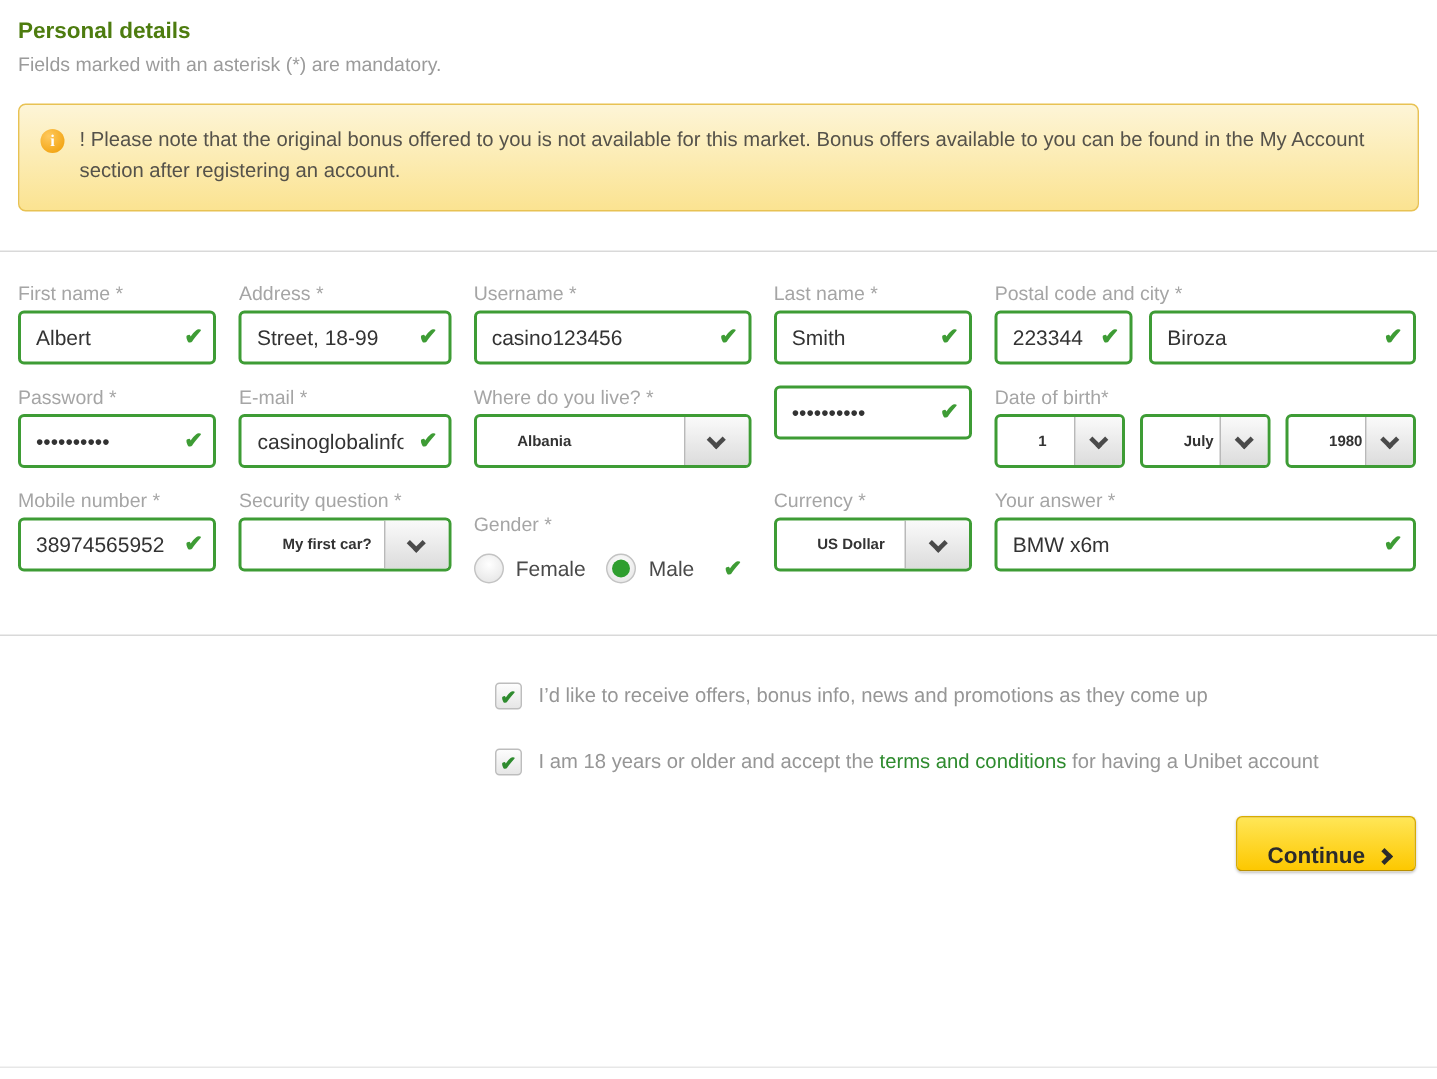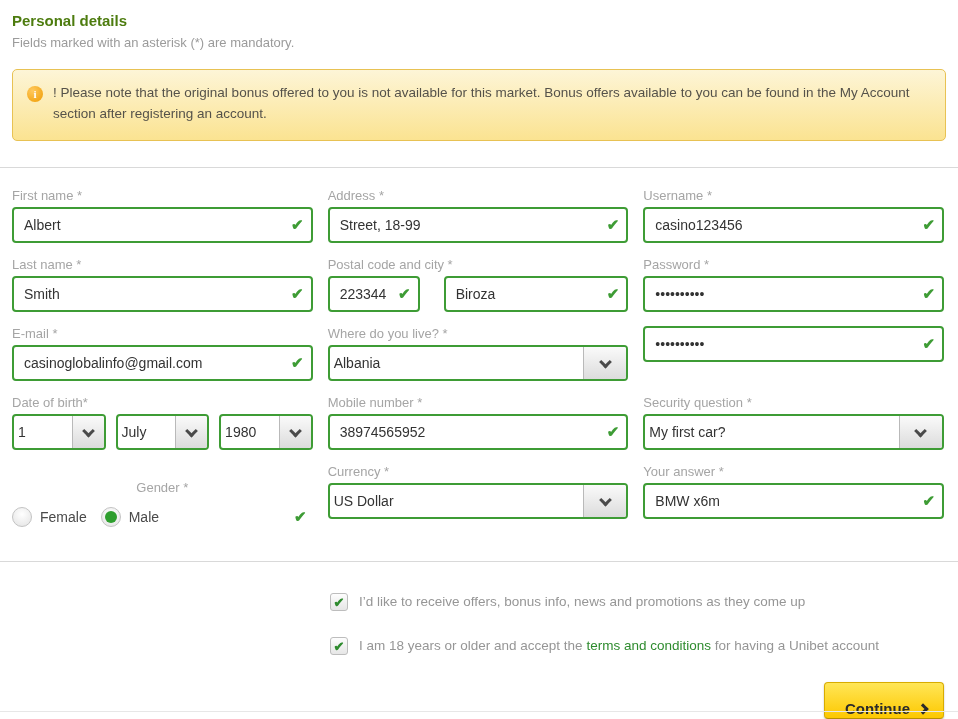--- a/index.html
+++ b/index.html
@@ -31,21 +31,21 @@
     display:flex; align-items:center; justify-content:center; margin-top:3px;
   }
   .notice-txt { font-size:13.5px; line-height:1.55; color:#55524a; padding-right:6px; }
 
   
   .divider { border-top:1px solid #d9d9d9; margin-top:26px; }
   .divider2 { border-top:1px solid #d9d9d9; margin-top:20px; }
 
   
   .formgrid {
-    display:grid; grid-template-columns:1fr 1fr 1fr;
+    display:grid; grid-template-columns:1fr 1fr 1fr 1fr 1fr;
     column-gap:15px; row-gap:0;
     padding:20px 14px 0 12px;
   }
   .field { margin-bottom:14px; }
   .flabel { display:block; font-size:13px; color:#a5a5a5; margin-bottom:4px; }
   .ibox { position:relative; }
   .tinput {
     width:100%; height:36px; border:2px solid #3e9c35; border-radius:4px;
     padding:0 30px 0 10px; font-size:14px; color:#333;
     font-family:"Liberation Sans", sans-serif; background:#fff; outline:none;
@@ -54,41 +54,41 @@
     position:absolute; right:9px; top:50%; transform:translateY(-52%);
     color:#3e9c35; font-size:15px; font-weight:bold; pointer-events:none;
   }
   
   .sbox {
     display:flex; align-items:stretch; height:36px;
     border:2px solid #3e9c35; border-radius:4px; background:#fff;
     overflow:hidden; cursor:pointer;
   }
   .sval {
-    flex:1; display:flex; align-items:center; padding:0 8px 0 4px;
-    font-size:14px; color:#333; white-space:nowrap; overflow:hidden;
+    flex:1; display:flex; align-items:center; padding:0 8px 0 27px;
+    font-size:10px; color:#333; white-space:nowrap; overflow:hidden;font-weight:bold;
   }
   .sbtn {
     flex:0 0 43px; display:flex; align-items:center; justify-content:center;
     background:linear-gradient(#fafafa, #dcdcdc);
     border-left:1px solid #b9b9b9;
   }
   .sbtn-sm { flex-basis:32px; }
   .chev {
     width:9px; height:9px; border-right:3px solid #4a4a4a; border-bottom:3px solid #4a4a4a;
     transform:rotate(45deg) translate(-1px,-1px);
   }
   
-  .split { display:flex; gap:24px; }
+  .split { display:flex; gap:11px; }
   .split .narrow { flex:0 0 92px; }
   .split .wide { flex:1; }
   .dob-row { display:flex; gap:10px; }
   .dob-row .sbox { flex:1; min-width:0; }
   
-  .gender-block { margin-top:16px;text-align:center; }
+  .gender-block { margin-top:16px; }
   .radio-row { display:flex; align-items:center; margin-top:12px; position:relative; padding-right:24px; }
   .radio {
     width:20px; height:20px; border-radius:50%;
     border:1px solid #c3c3c3;
     background:radial-gradient(circle at 50% 35%, #ffffff, #e2e2e2);
     display:inline-flex; align-items:center; justify-content:center;
     cursor:pointer; flex:0 0 20px;
   }
   .radio .dot { width:12px; height:12px; border-radius:50%; background:#2e9e2e; display:none; }
   .radio.checked .dot { display:block; }

